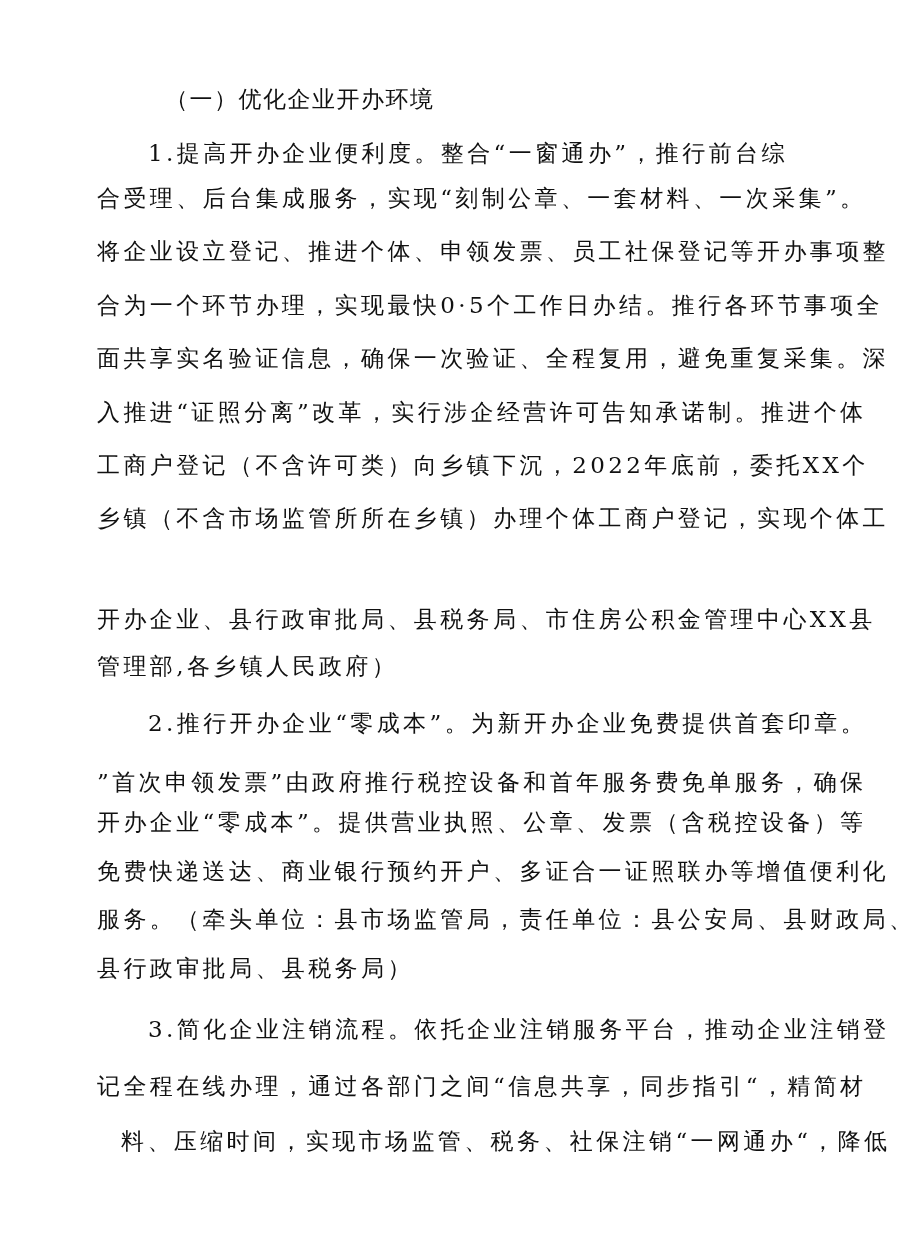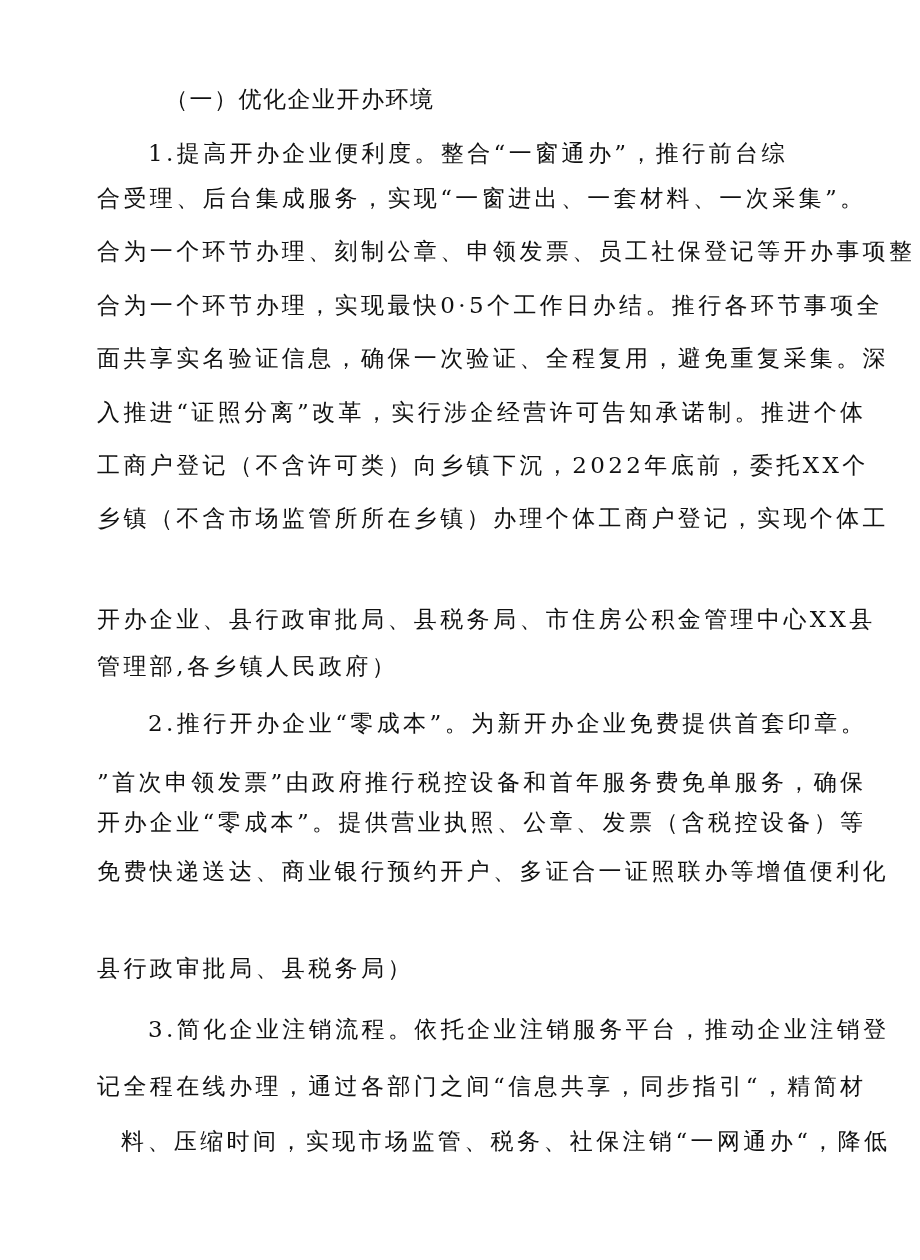--- a/index.html
+++ b/index.html
@@ -14,32 +14,33 @@
   .heading { left:165px; letter-spacing:1.5px; }
   .para-first { left:148px; }
 </style>
 </head>
 <body>
 
 <div class="page">
   <div class="line heading" style="top:84px;">（一）优化企业开办环境</div>
 
   <div class="line para-first" style="top:138px;">1.提高开办企业便利度。整合“一窗通办”，推行前台综</div>
-  <div class="line" style="top:183px;">合受理、后台集成服务，实现“一窗进出、一套材料、一次采集”。</div>
-  <div class="line" style="top:236px;">合为一个环节办理、刻制公章、申领发票、员工社保登记等开办事项整</div>
+  <div class="line" style="top:183px;">合受理、后台集成服务，实现“刻制公章、一套材料、一次采集”。</div>
+  <div class="line" style="top:236px;">将企业设立登记、推进个体、申领发票、员工社保登记等开办事项整</div>
   <div class="line" style="top:290px;">合为一个环节办理，实现最快0·5个工作日办结。推行各环节事项全</div>
   <div class="line" style="top:343px;">面共享实名验证信息，确保一次验证、全程复用，避免重复采集。深</div>
   <div class="line" style="top:397px;text-align:right;">入推进“证照分离”改革，实行涉企经营许可告知承诺制。推进个体</div>
   <div class="line" style="top:450px;">工商户登记（不含许可类）向乡镇下沉，2022年底前，委托XX个</div>
   <div class="line" style="top:503px;">乡镇（不含市场监管所所在乡镇）办理个体工商户登记，实现个体工</div>
   <div class="line" style="top:604px;">开办企业、县行政审批局、县税务局、市住房公积金管理中心XX县</div>
   <div class="line" style="top:651px;">管理部,各乡镇人民政府）</div>
 
   <div class="line para-first" style="top:708px;">2.推行开办企业“零成本”。为新开办企业免费提供首套印章。</div>
   <div class="line" style="top:758px;margin-top:9px;">”首次申领发票”由政府推行税控设备和首年服务费免单服务，确保</div>
   <div class="line" style="top:807px;">开办企业“零成本”。提供营业执照、公章、发票（含税控设备）等</div>
   <div class="line" style="top:856px;">免费快递送达、商业银行预约开户、多证合一证照联办等增值便利化</div>
+  <div class="line" style="top:904px;">服务。（牵头单位：县市场监管局，责任单位：县公安局、县财政局、</div>
   <div class="line" style="top:953px;">县行政审批局、县税务局）</div>
 
   <div class="line para-first" style="top:1014px;">3.简化企业注销流程。依托企业注销服务平台，推动企业注销登</div>
   <div class="line" style="top:1071px;">记全程在线办理，通过各部门之间“信息共享，同步指引“，精简材</div>
   <div class="line" style="top:1126px;margin-left:24px;">料、压缩时间，实现市场监管、税务、社保注销“一网通办“，降低</div>
 </div>
 
 </body></html>

